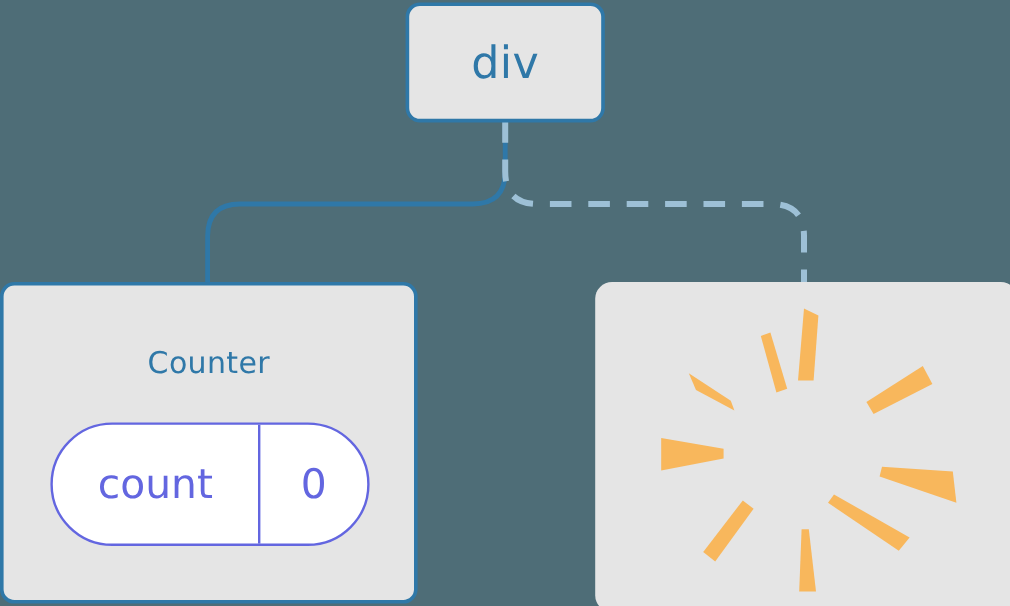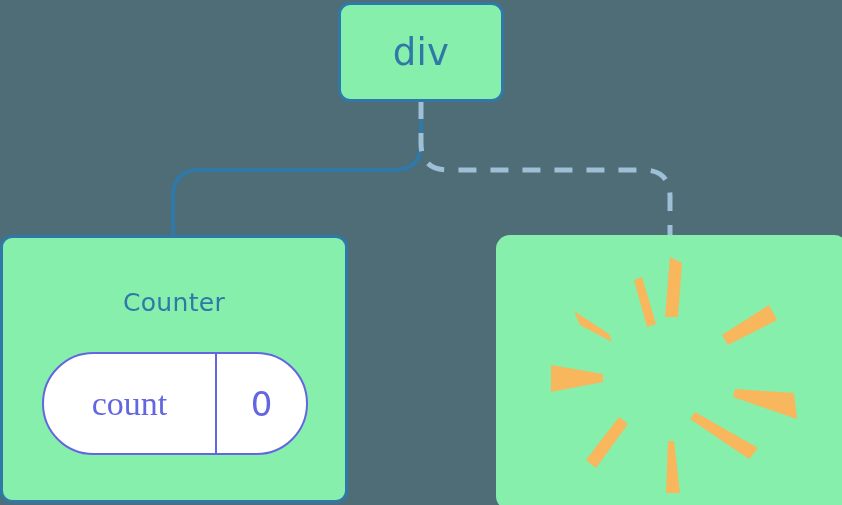--- a/index.html
+++ b/index.html
@@ -28,21 +28,21 @@
     left: 0;
     top: 0;
     width: 842px;
     height: 505px;
     pointer-events: none;
   }
 
   
   .node {
     position: absolute;
-    background: #86efac;
+    background: #e5e5e5;
     box-sizing: border-box;
   }
   .node.bordered {
     border: 3px solid #2f78a8;
     border-radius: 12px;
   }
   .node.plain {
     border: none;
     border-radius: 14px;
   }
@@ -97,21 +97,20 @@
     align-items: center;
     justify-content: center;
     color: #6366e0;
     font-size: 34px;
     white-space: nowrap;
   }
   .pill-key {
     width: 173px;
     border-right: 2px solid #6366e0;
     box-sizing: border-box;
-    font-family: Liberation Serif, serif;
   }
   .pill-val {
     flex: 1;
   }
 
   #node-burst {
     left: 496px;
     top: 235px;
     width: 352px;
     height: 275px;

